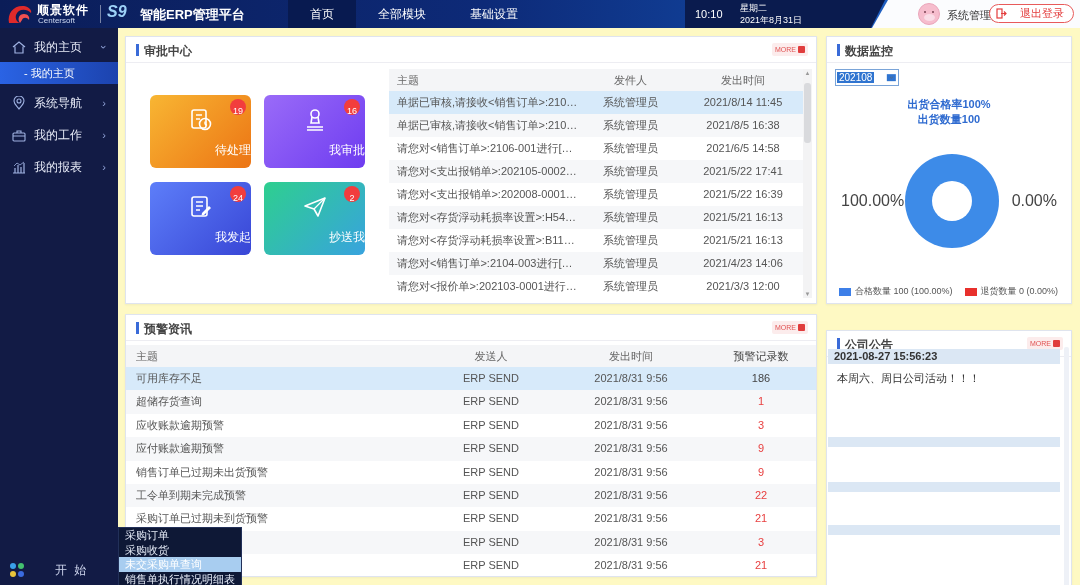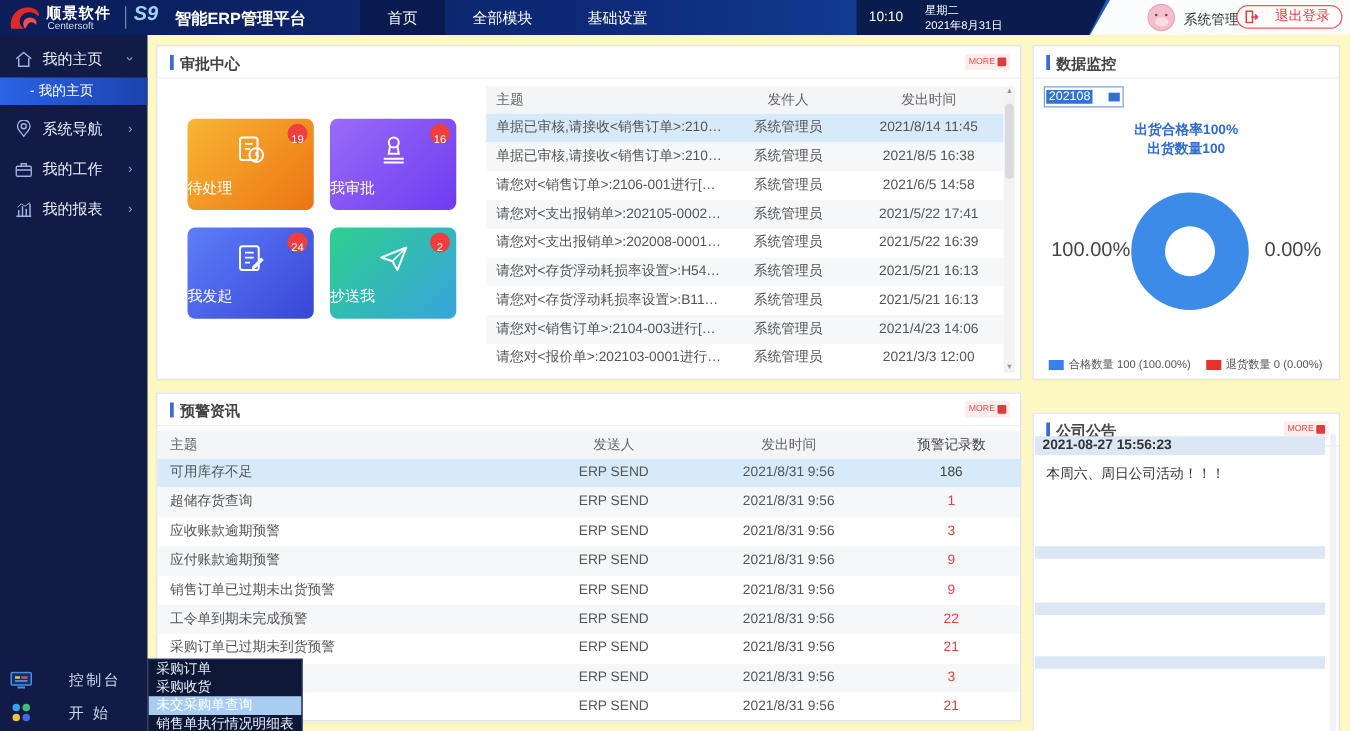--- a/index.html
+++ b/index.html
@@ -59,21 +59,21 @@
   .more i { width:7px; height:7px; background:#e03c3c; display:inline-block; border-radius:1px; }
 
   #panel-approval { left:125px; top:36px; width:692px; height:268px; }
   #panel-monitor  { left:826px; top:36px; width:246px; height:268px; }
   #panel-alerts   { left:125px; top:314px; width:692px; height:263px; }
   #panel-announce { left:826px; top:330px; width:246px; height:263px; }
 
   
   .tiles { position:absolute; left:24px; top:58px; width:218px; }
   .tile { position:absolute; width:101px; height:73px; border-radius:6px; color:#fff; cursor:pointer; }
-  .tile .t-label { position:absolute; bottom:9px; width:100%; text-align:left; font-size:12px; }
+  .tile .t-label { position:absolute; bottom:9px; width:100%; text-align:right; font-size:12px; }
   .tile svg { position:absolute; left:50%; top:12px; transform:translateX(-50%); }
   .badge { position:absolute; top:4px; right:5px; min-width:16px; height:16px; border-radius:8px; background:#f23d3d;
            color:#fff; font-size:9px; line-height:16px; text-align:center; padding:4px 2px; }
   .t0 { left:0; top:0;    background:linear-gradient(135deg,#f8b633,#ec7414); }
   .t1 { left:114px; top:0; background:linear-gradient(135deg,#9a6bf8,#6e3cf0); }
   .t2 { left:0; top:87px;  background:linear-gradient(135deg,#5d7ef9,#3846d6); }
   .t3 { left:114px; top:87px; background:linear-gradient(135deg,#2ecf8f,#38a3de); }
 
   
   .atable { position:absolute; left:263px; top:32px; width:414px; }
@@ -208,30 +208,20 @@
       <svg width="14" height="13" viewBox="0 0 14 13">
         <path d="M1 12 H13 M3 12 V7 M6 12 V4 M9 12 V6 M12 12 V2" fill="none" stroke="#9fb2e2" stroke-width="1.2"></path>
         <path d="M2 5 L5 2 L8 4 L12 1" fill="none" stroke="#9fb2e2" stroke-width="0.8"></path>
       </svg>
       <span>我的报表</span>
       <span class="chev">›</span>
     </div>
 
     <div class="side-foot">
       <div class="foot-row">
-        <svg class="ficon" width="18" height="15" viewBox="0 0 18 15">
-          <rect x="1" y="1" width="16" height="10" rx="1" fill="#10306e" stroke="#4a90e2" stroke-width="1.2"></rect>
-          <rect x="4" y="4" width="4" height="2" fill="#e8c43a"></rect>
-          <rect x="9" y="4" width="5" height="2" fill="#e05050"></rect>
-          <rect x="4" y="7" width="10" height="1.5" fill="#4a90e2"></rect>
-          <path d="M6 13 H12" stroke="#4a90e2" stroke-width="1.5"></path>
-        </svg>
-        <span>控制台</span>
-      </div>
-      <div class="foot-row">
         <svg class="ficon" width="16" height="16" viewBox="0 0 16 16">
           <circle cx="4" cy="4" r="3" fill="#3aa0e8"></circle>
           <circle cx="12" cy="4" r="3" fill="#43c06e"></circle>
           <circle cx="4" cy="12" r="3" fill="#e8c43a"></circle>
           <circle cx="12" cy="12" r="3" fill="#3a6be0"></circle>
         </svg>
         <span>开 始</span>
       </div>
     </div>
   </div>

